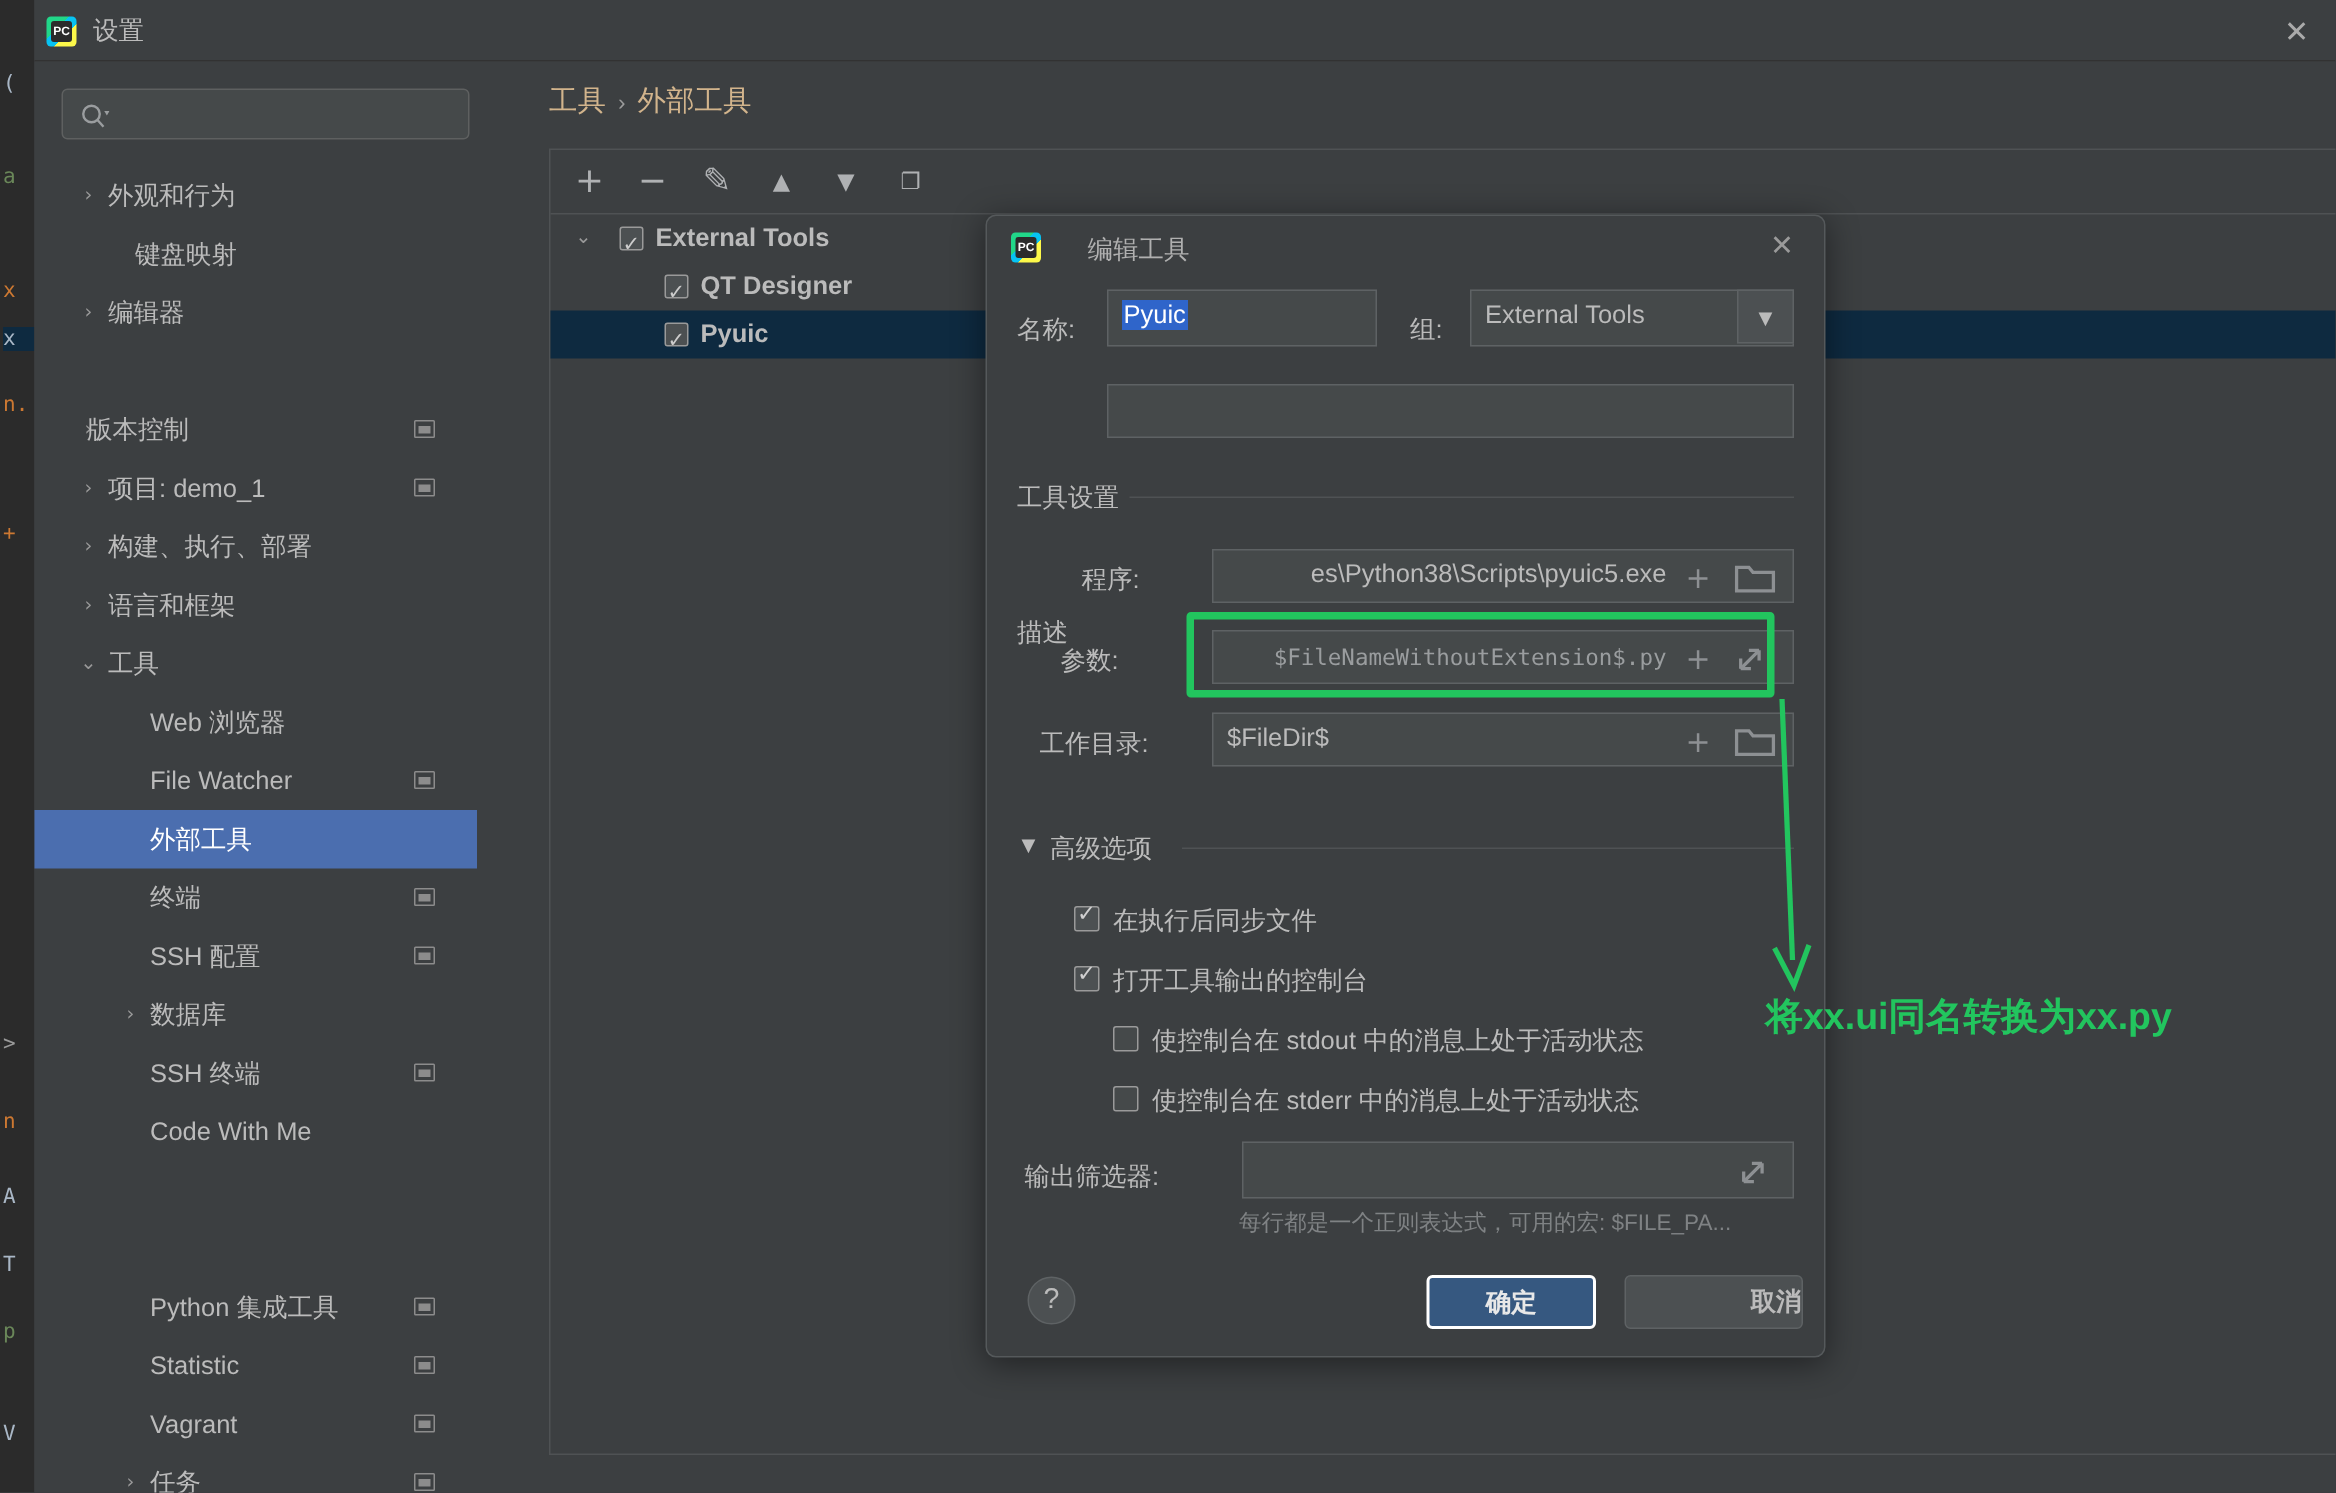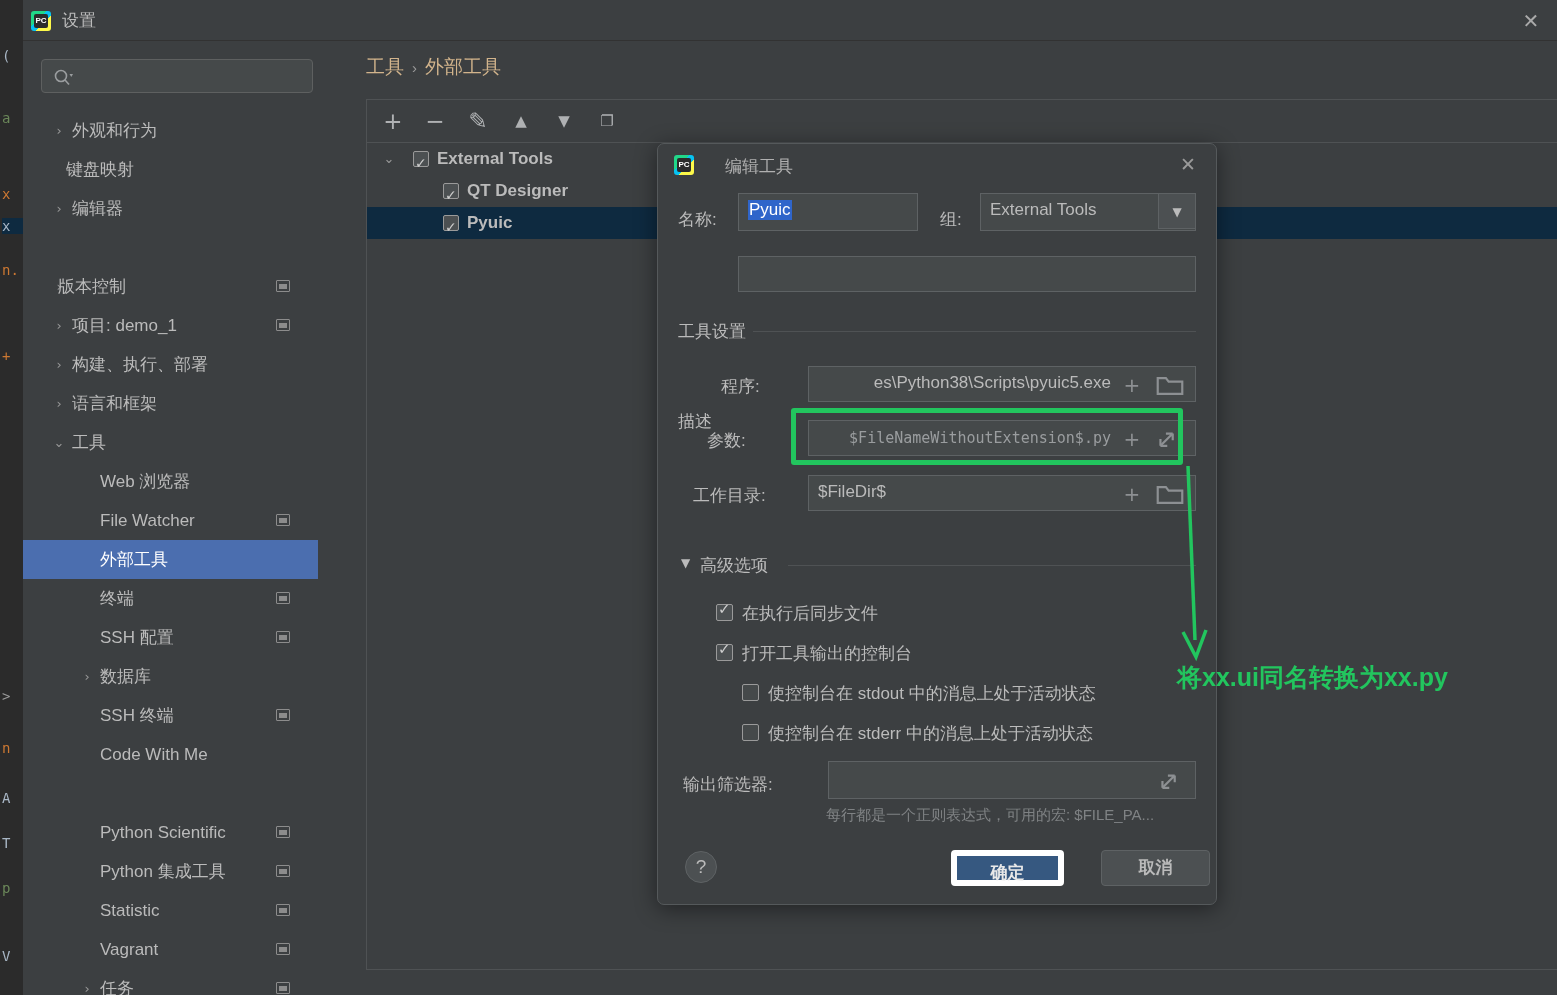--- a/index.html
+++ b/index.html
@@ -199,21 +199,21 @@
   .hint { position: absolute; font-size: 15px; color: #7f8284; white-space: nowrap; }
   .help-btn {
     position: absolute; left: 27px; top: 707px; width: 32px; height: 32px;
     border-radius: 50%; background: #4c5052; border: 1px solid #5e6264;
     color: #bbbbbb; font-size: 19px; text-align: center; line-height: 30px; cursor: pointer;
   }
   .btn {
     position: absolute; top: 706px; height: 36px; border-radius: 4px;
     font-size: 17px; font-weight: bold; text-align: center; line-height: 34px; cursor: pointer;
   }
-  .btn.primary { background: #365880; border: 6px solid #ffffff; color: #e8e8e8; }
+  .btn.primary { background: #365880; border: 2px solid #ffffff; color: #e8e8e8; }
   .btn.secondary { background: #4c5052; border: 1px solid #5e6264; color: #bbbbbb; }
 
   
   .hl-box {
     position: absolute; left: 791px; top: 408px; width: 392px; height: 57px;
     border: 5px solid #22c55e; border-radius: 3px; pointer-events: none;
   }
   .anno-text {
     position: absolute; left: 1177px; top: 661px;
     font-size: 25px; font-weight: bold; color: #22c55e; white-space: nowrap;
@@ -258,21 +258,21 @@
           <path d="M16.5 6 L20 6 L18.25 9 Z" fill="#9a9d9f"></path>
         </svg>
       </div>
 
       <div class="tree" id="sidebar-tree">
           <div class="tnode" style="top: 0px;">
             <span class="arrow" style="left: 28px;">›</span>
             <span class="lbl" style="left: 49px;">外观和行为</span>
           </div>
           <div class="tnode" style="top: 39px;">
-            <span class="lbl" style="left: 43px;">键盘映射</span>
+            <span class="lbl" style="left: 67px;">键盘映射</span>
           </div>
           <div class="tnode" style="top: 78px;">
             <span class="arrow" style="left: 28px;">›</span>
             <span class="lbl" style="left: 49px;">编辑器</span>
           </div>
           <div class="tnode" style="top: 156px;">
             <span class="arrow" style="left: 28px;">›</span>
             <span class="lbl" style="left: 35px;">版本控制</span>
             <span class="tr-icon"></span>
           </div>
@@ -314,24 +314,20 @@
           <div class="tnode" style="top: 546px;">
             <span class="arrow" style="left: 56px;">›</span>
             <span class="lbl" style="left: 77px;">数据库</span>
           </div>
           <div class="tnode" style="top: 585px;">
             <span class="lbl" style="left: 77px;">SSH 终端</span>
             <span class="tr-icon"></span>
           </div>
           <div class="tnode" style="top: 624px;">
             <span class="lbl" style="left: 77px;">Code With Me</span>
-          </div>
-          <div class="tnode" style="top: 702px;">
-            <span class="lbl" style="left: 77px;">Python Scientific</span>
-            <span class="tr-icon"></span>
           </div>
           <div class="tnode" style="top: 741px;">
             <span class="lbl" style="left: 77px;">Python 集成工具</span>
             <span class="tr-icon"></span>
           </div>
           <div class="tnode" style="top: 780px;">
             <span class="lbl" style="left: 77px;">Statistic</span>
             <span class="tr-icon"></span>
           </div>
           <div class="tnode" style="top: 819px;">
@@ -462,21 +458,21 @@
       <span class="val"></span>
       <svg class="field-btn" style="right:8px; top:2px;" viewBox="0 0 22 18">
         <path d="M4 14 L13 5 M13 5 h-5 M13 5 v5" fill="none" stroke="#8d9093" stroke-width="1.6"></path>
         <path d="M4 14 h5 M4 14 v-5" fill="none" stroke="#8d9093" stroke-width="1.6"></path>
       </svg>
     </div>
     <div class="hint" style="left:168px; top:662px;">每行都是一个正则表达式，可用的宏: $FILE_PA...</div>
 
     <div class="help-btn">?</div>
     <div class="btn primary" style="left:293px; width:113px;">确定</div>
-    <div class="btn secondary" style="left:443px; width:109px;">取消</div>
+    <div class="btn secondary" style="left:425px; width:119px;text-align:right;">取消</div>
   </div>
 
   <div class="hl-box"></div>
   <svg class="anno-svg">
     <path d="M1188 466 L1195 640" stroke="#22c55e" stroke-width="3.5" fill="none"></path>
     <path d="M1183 632 L1196 657 L1206 630" stroke="#22c55e" stroke-width="3.5" fill="none" stroke-linejoin="miter"></path>
   </svg>
   <div class="anno-text">将xx.ui同名转换为xx.py</div>
 
 </div>

